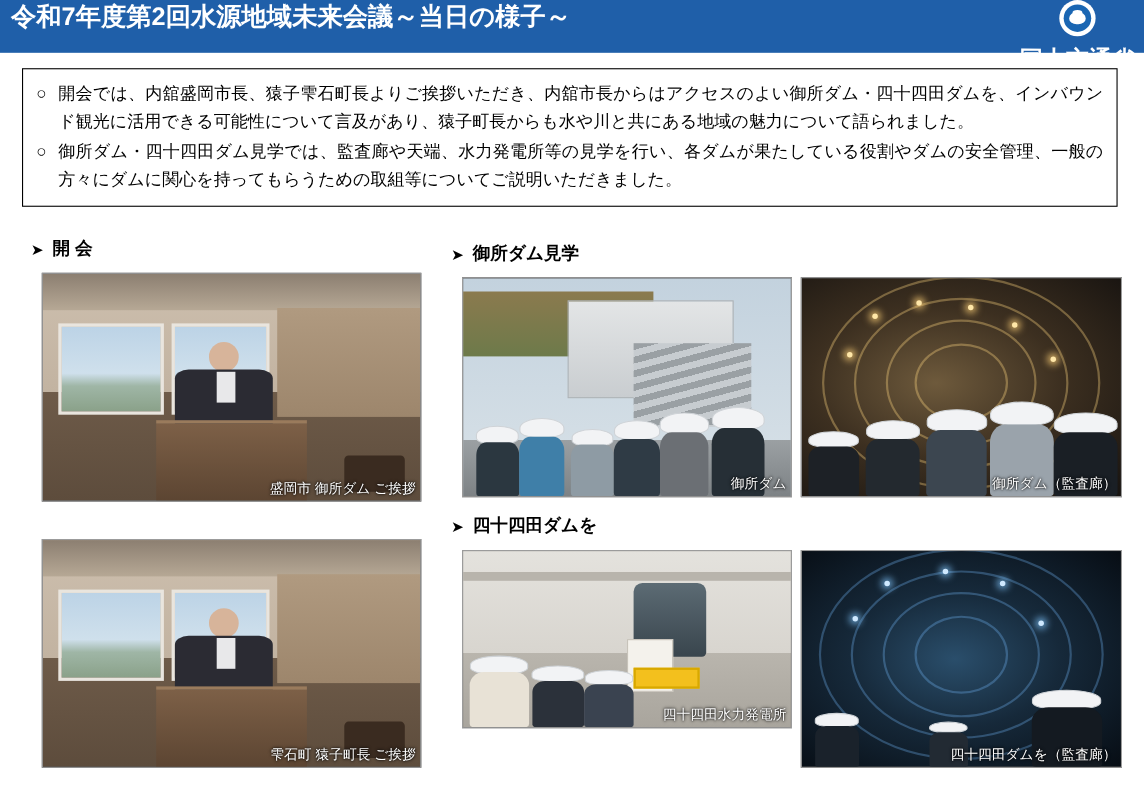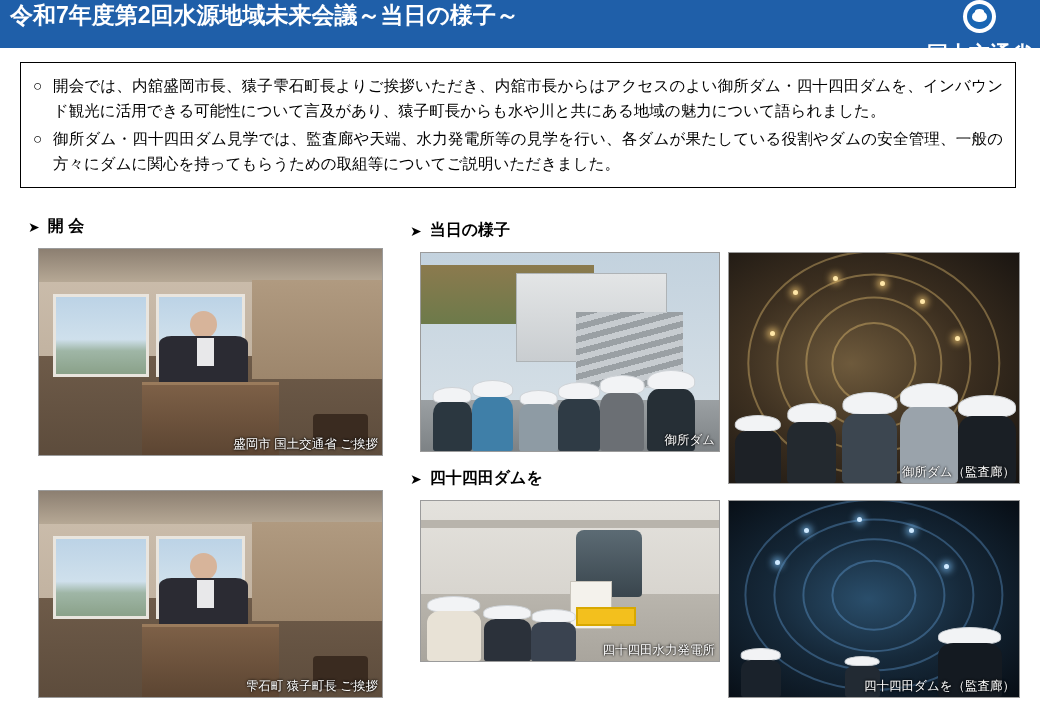--- a/index.html
+++ b/index.html
@@ -140,21 +140,21 @@
     font-size: 12.5px;
     line-height: 1.3;
     text-shadow: 0 0 3px rgba(0,0,0,0.9), 0 0 2px rgba(0,0,0,0.9);
     white-space: nowrap;
   }
 
   
   .photo-open1    { left: 38px;  top: 248px; width: 345px; height: 208px; }
   .photo-open2    { left: 38px;  top: 490px; width: 345px; height: 208px; }
   .photo-gosho1   { left: 420px; top: 252px; width: 300px; height: 200px; }
-  .photo-gosho2   { left: 728px; top: 252px; width: 292px; height: 232px; }
+  .photo-gosho2   { left: 728px; top: 252px; width: 292px; height: 200px; }
   .photo-shiju1   { left: 420px; top: 500px; width: 300px; height: 162px; }
   .photo-shiju2   { left: 728px; top: 500px; width: 292px; height: 198px; }
 
   
   .scene { position: absolute; inset: 0; }
 
   
   .room-wall {
     position: absolute; inset: 0;
     background: linear-gradient(#cdbfae 0%, #c2b3a1 52%, #6e5b49 52%, #5d4c3c 100%);
@@ -298,42 +298,42 @@
   </div>
 </div>
 
 <div class="section-head head-open">
   <span class="arrow-glyph">➤</span>
   <span>開 会</span>
 </div>
 
 <div class="section-head head-gosho">
   <span class="arrow-glyph">➤</span>
-  <span>当日の様子</span>
+  <span>御所ダム見学</span>
 </div>
 
 <div class="section-head head-shijuta">
   <span class="arrow-glyph">➤</span>
   <span>四十四田ダムを</span>
 </div>
 
 <div class="photo photo-open1">
   <div class="scene">
     <div class="room-wall"></div>
     <div class="room-ceiling"></div>
     <div class="room-window left"></div>
     <div class="room-window right"></div>
     <div class="room-panel"></div>
     <div class="speaker-head"></div>
     <div class="speaker-body"></div>
     <div class="speaker-shirt"></div>
     <div class="podium"></div>
     <div class="side-table"></div>
   </div>
-  <div class="caption">盛岡市 国土交通省 ご挨拶</div>
+  <div class="caption">盛岡市 御所ダム ご挨拶</div>
 </div>
 
 <div class="photo photo-open2">
   <div class="scene">
     <div class="room-wall"></div>
     <div class="room-ceiling"></div>
     <div class="room-window left"></div>
     <div class="room-window right"></div>
     <div class="room-panel"></div>
     <div class="speaker-head"></div>

